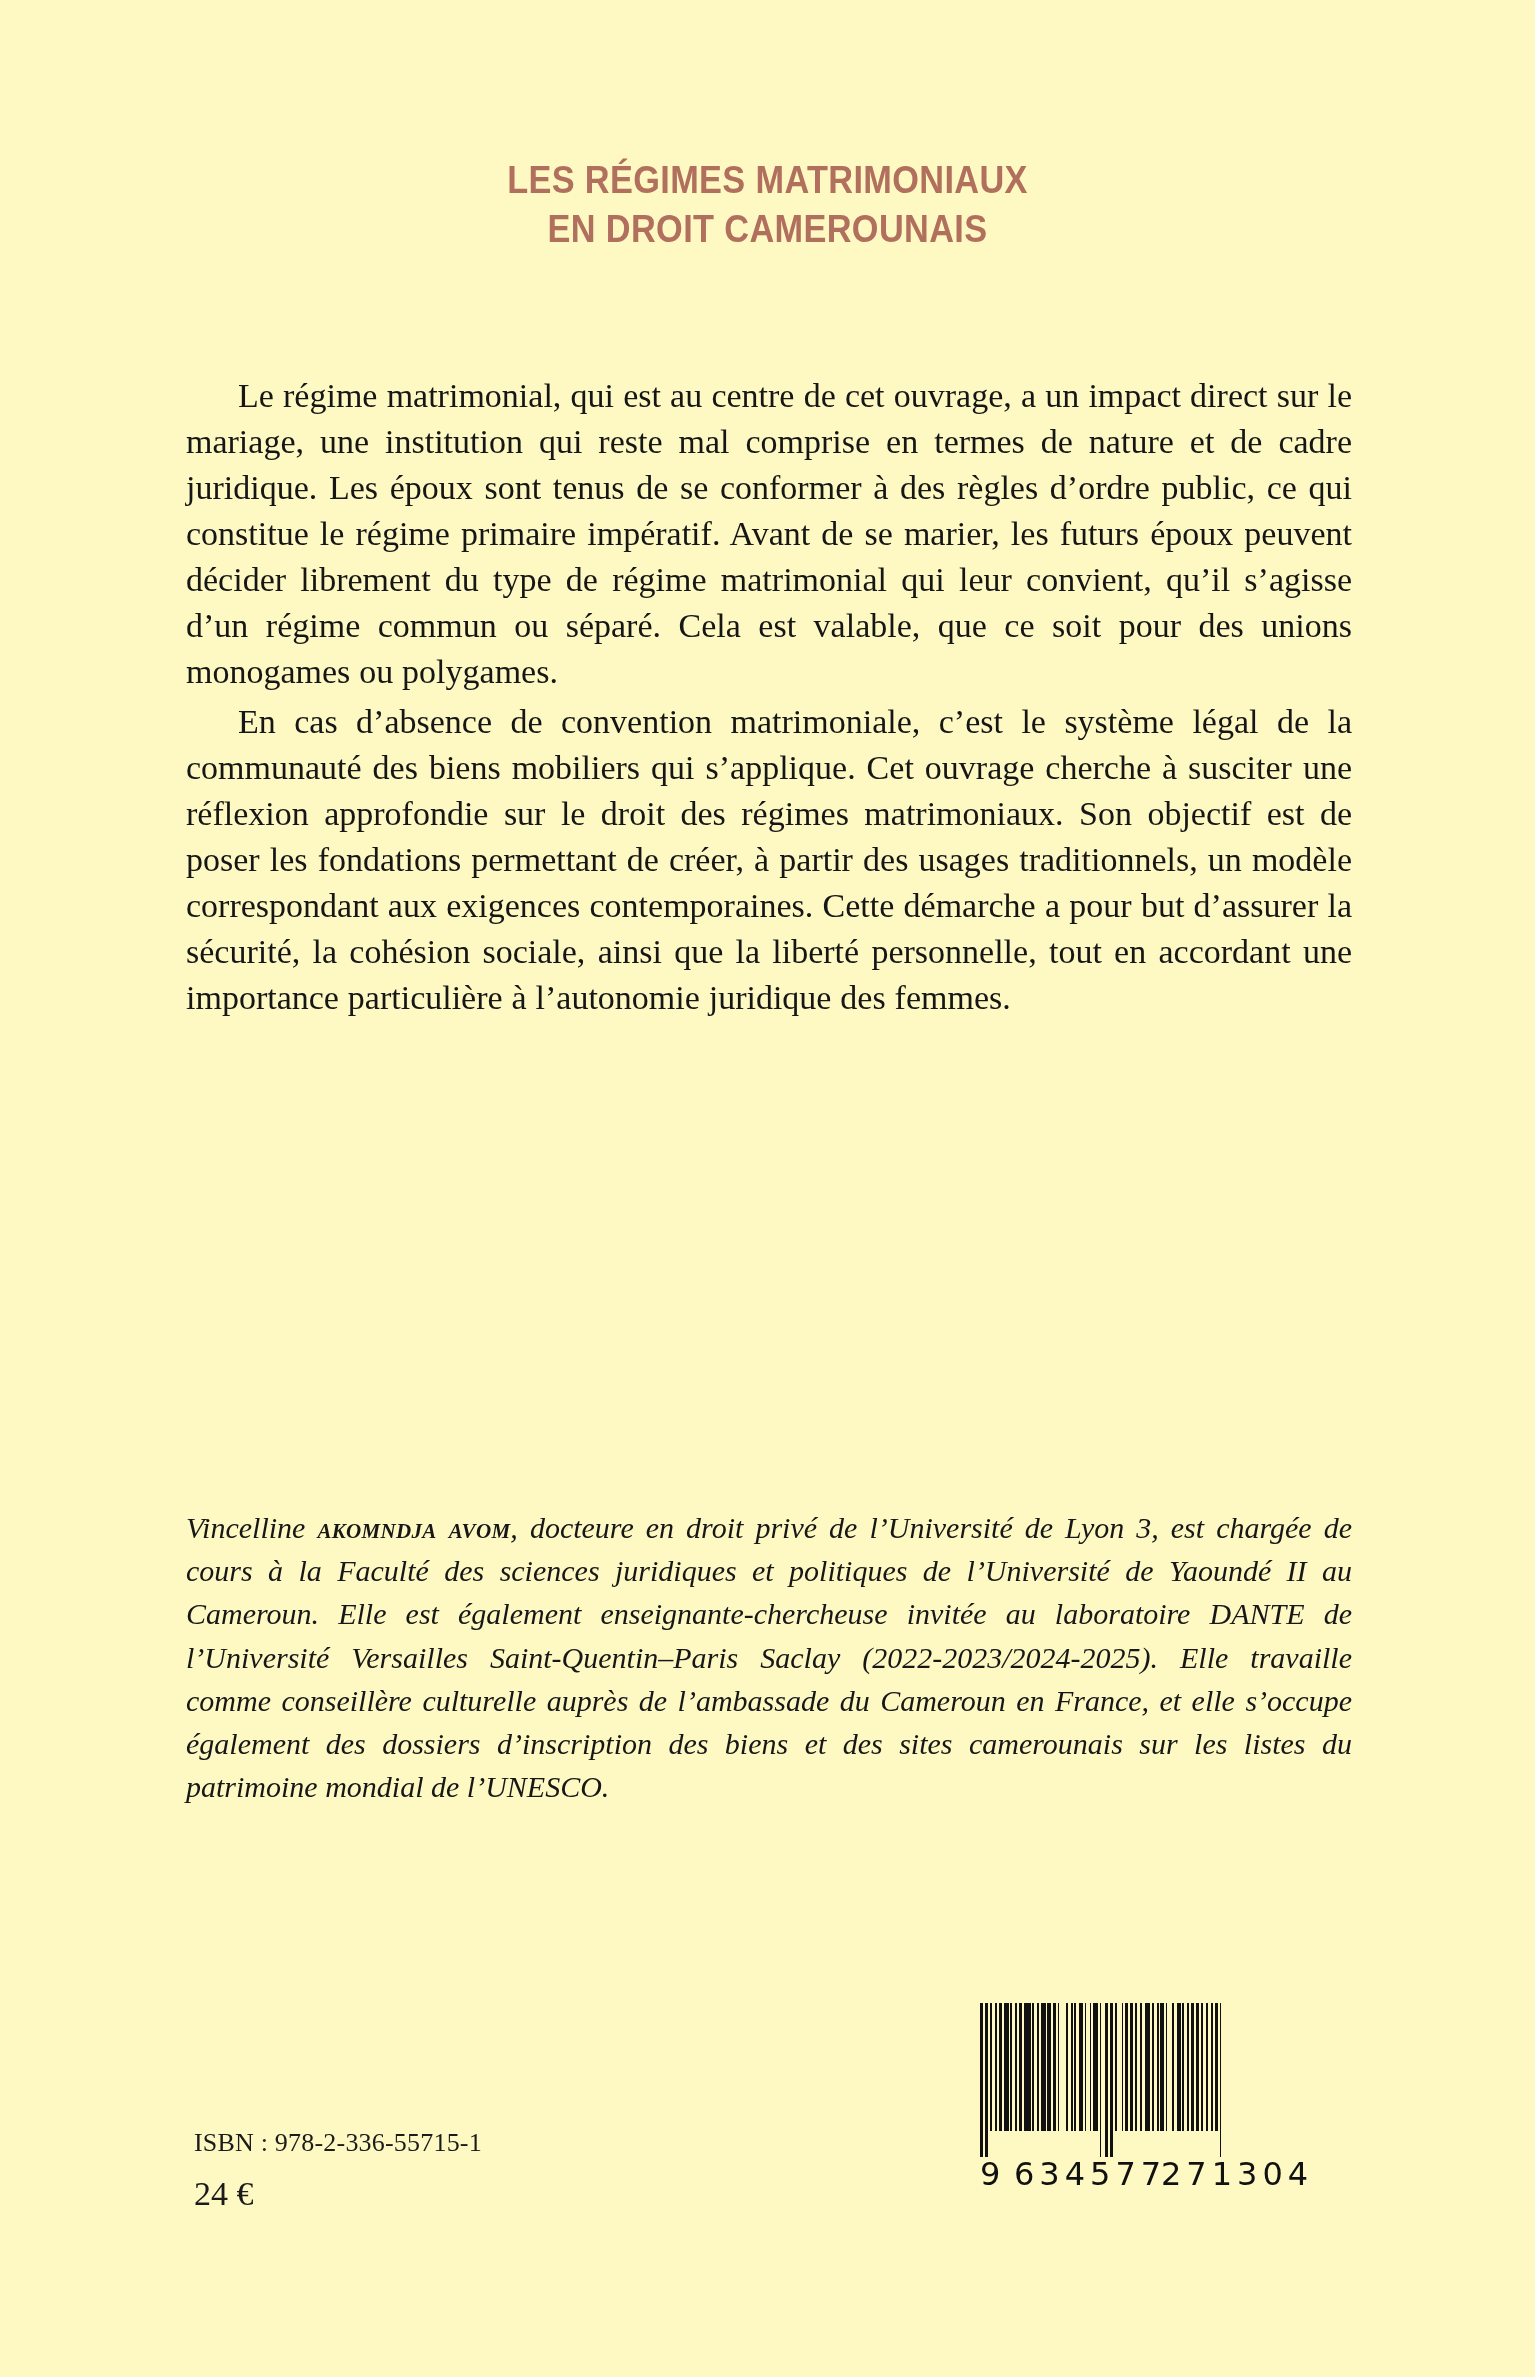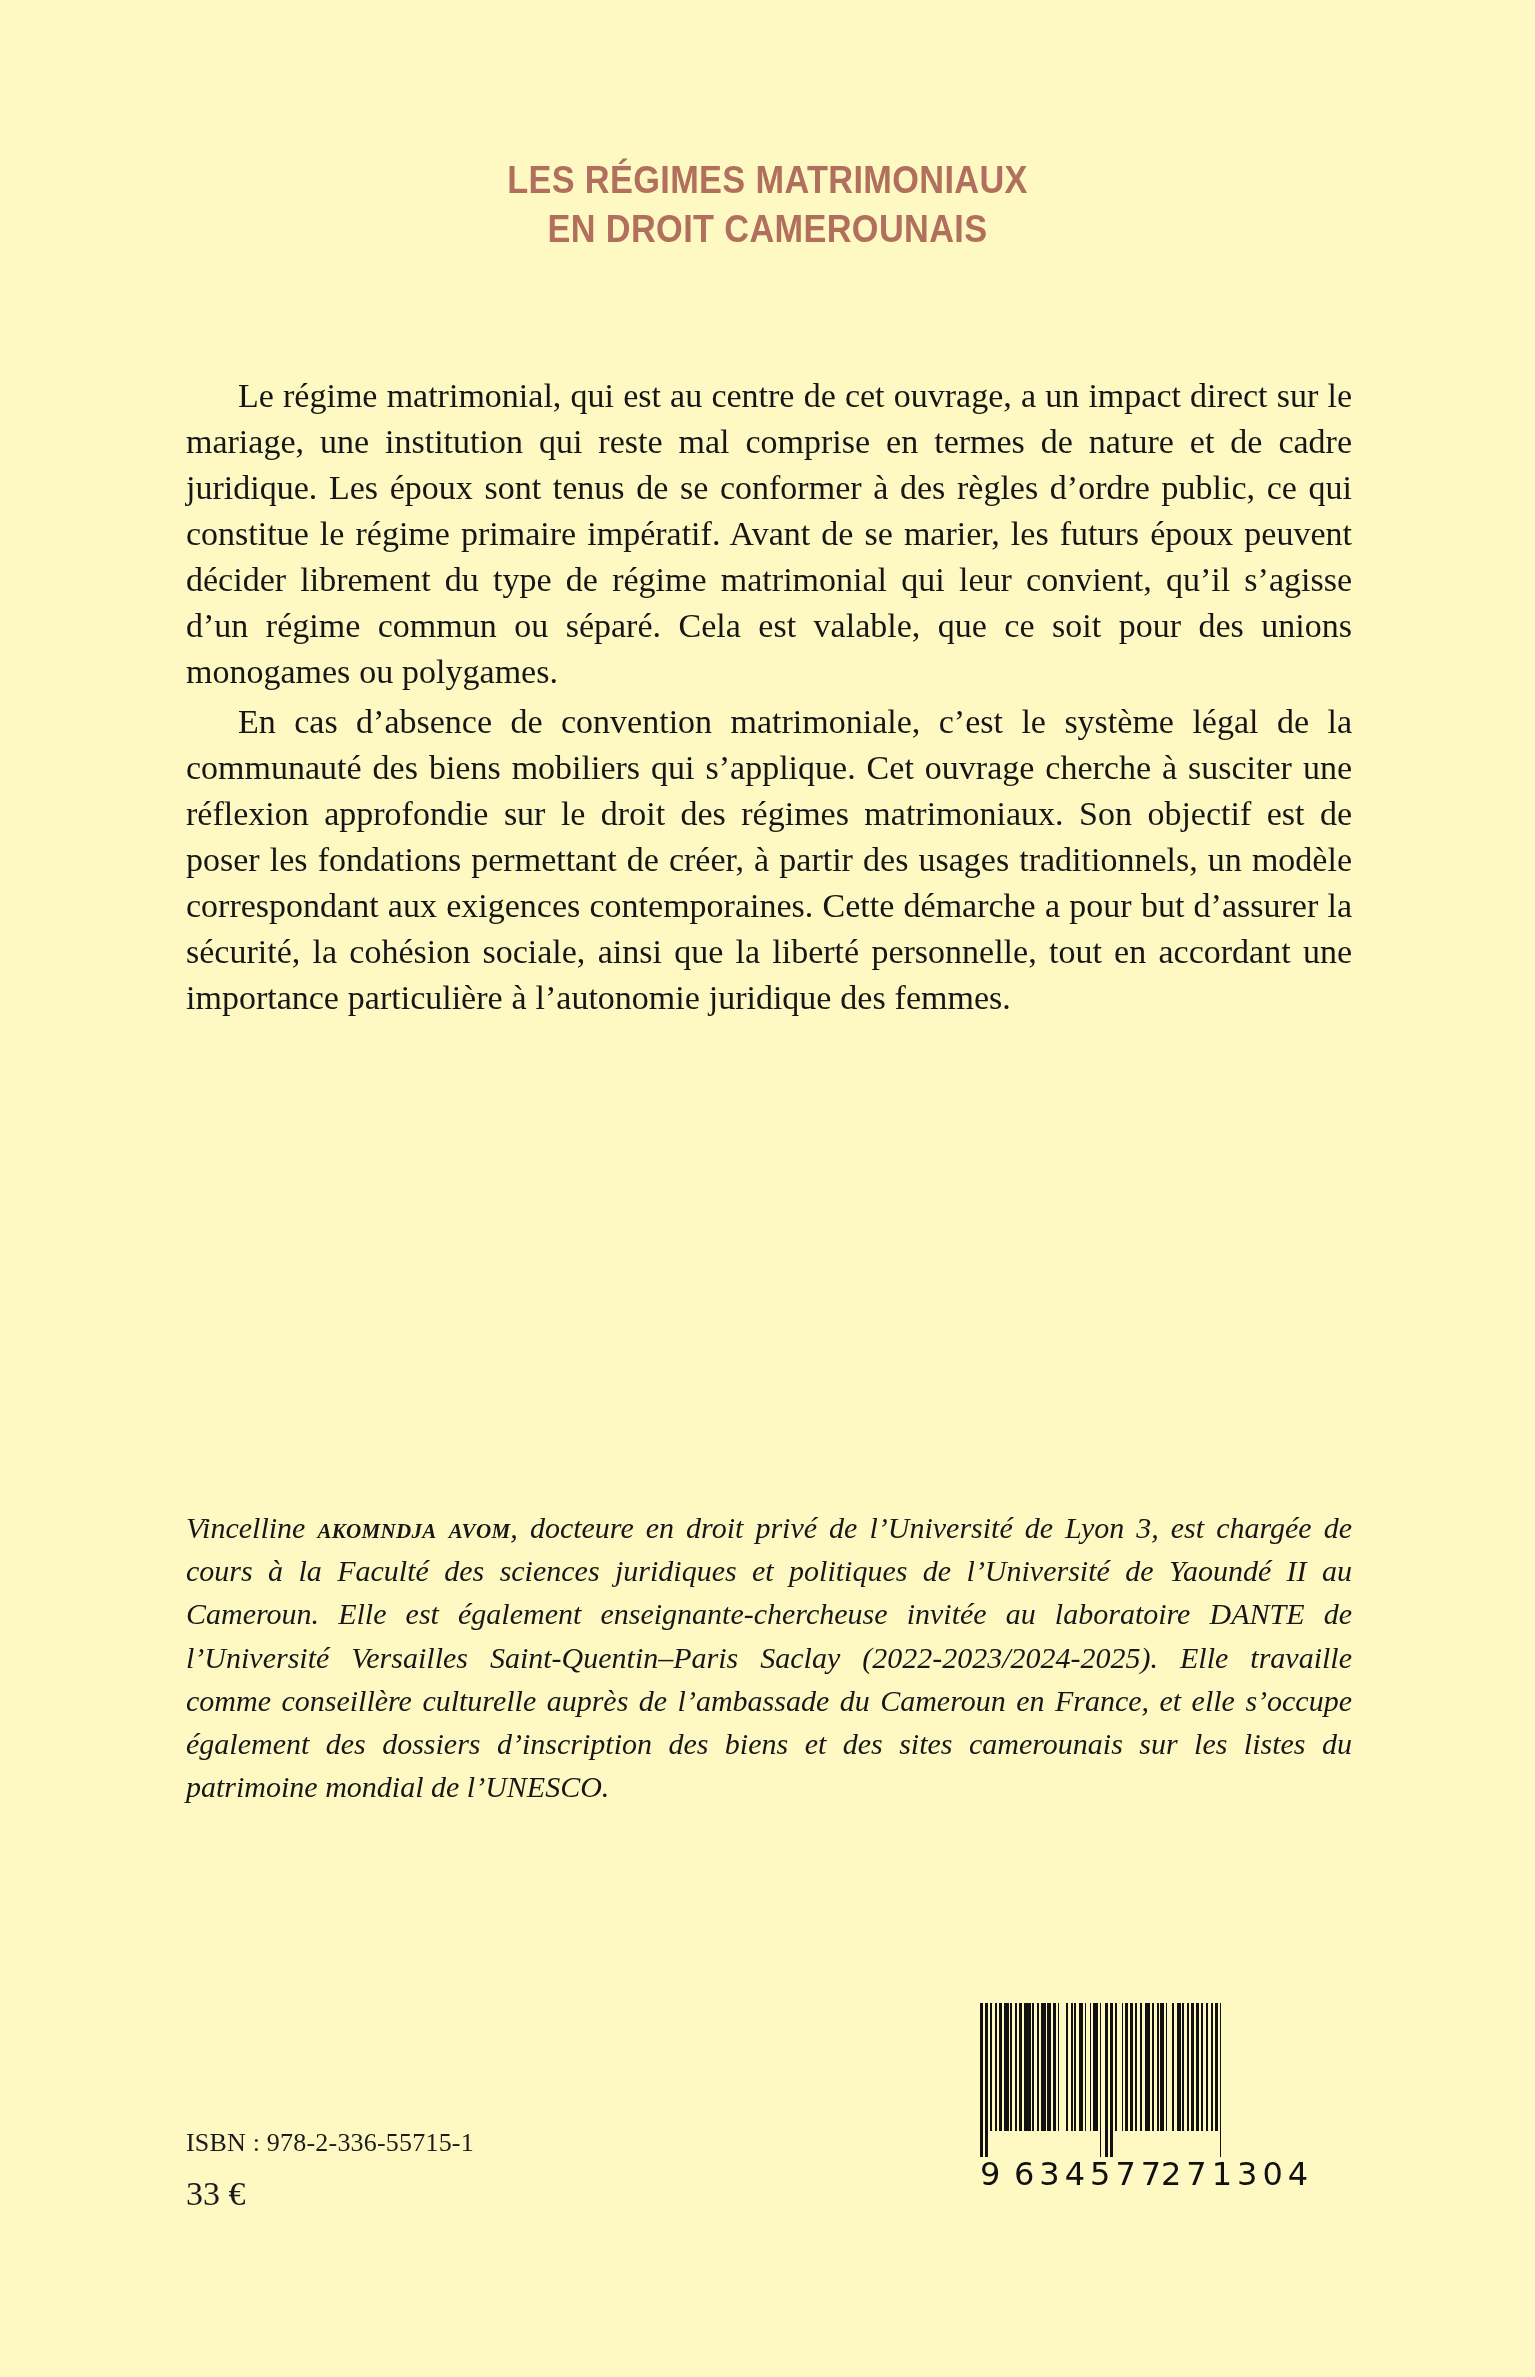--- a/index.html
+++ b/index.html
@@ -78,21 +78,21 @@
   .bio .author-last {
     font-weight: 700;
     font-variant: small-caps;
     text-transform: lowercase;
     letter-spacing: 0.3px;
   }
 
   
   .isbn-block {
     position: absolute;
-    left: 186px;
+    left: 194px;
     top: 2129px;
   }
   .isbn-line {
     font-size: 26px;
     line-height: 1.1;
     color: #1b1b1b;
     letter-spacing: 0.2px;
   }
   .price-line {
     font-size: 34px;
@@ -151,21 +151,21 @@
 
   <div class="blurb">
     <p class="para">Le régime matrimonial, qui est au centre de cet ouvrage, a un impact direct sur le mariage, une institution qui reste mal comprise en termes de nature et de cadre juridique. Les époux sont tenus de se conformer à des règles d’ordre public, ce qui constitue le régime primaire impératif. Avant de se marier, les futurs époux peuvent décider librement du type de régime matrimonial qui leur convient, qu’il s’agisse d’un régime commun ou séparé. Cela est valable, que ce soit pour des unions monogames ou polygames.</p>
     <p class="para">En cas d’absence de convention matrimoniale, c’est le système légal de la communauté des biens mobiliers qui s’applique. Cet ouvrage cherche à susciter une réflexion approfondie sur le droit des régimes matrimoniaux. Son objectif est de poser les fondations permettant de créer, à partir des usages traditionnels, un modèle correspondant aux exigences contemporaines. Cette démarche a pour but d’assurer la sécurité, la cohésion sociale, ainsi que la liberté personnelle, tout en accordant une importance particulière à l’autonomie juridique des femmes.</p>
   </div>
 
   <div class="bio"><span class="author-first">Vincelline</span><span> </span><span class="author-last">Akomndja Avom</span><span>, docteure en droit privé de l’Université de Lyon 3, est chargée de cours à la Faculté des sciences juridiques et politiques de l’Université de Yaoundé II au Cameroun. Elle est également enseignante-chercheuse invitée au laboratoire DANTE de l’Université Versailles Saint-Quentin–Paris Saclay (2022-2023/2024-2025). Elle travaille comme conseillère culturelle auprès de l’ambassade du Cameroun en France, et elle s’occupe également des dossiers d’inscription des biens et des sites camerounais sur les listes du patrimoine mondial de l’UNESCO.</span></div>
 
   <div class="isbn-block">
     <div class="isbn-line">ISBN : 978-2-336-55715-1</div>
-    <div class="price-line">33 €</div>
+    <div class="price-line">24 €</div>
   </div>
 
   <div class="barcode-block">
     <div class="barcode-bars" id="barcode-bars">
         <i style="width: 3.4px;"></i>
         <i style="width: 1.7px; background: transparent;"></i>
         <i style="width: 3.4px;"></i>
         <i style="width: 1.7px; background: transparent;"></i>
         <i class="short" style="width: 1.7px;"></i>
         <i style="width: 3.4px; background: transparent;"></i>

